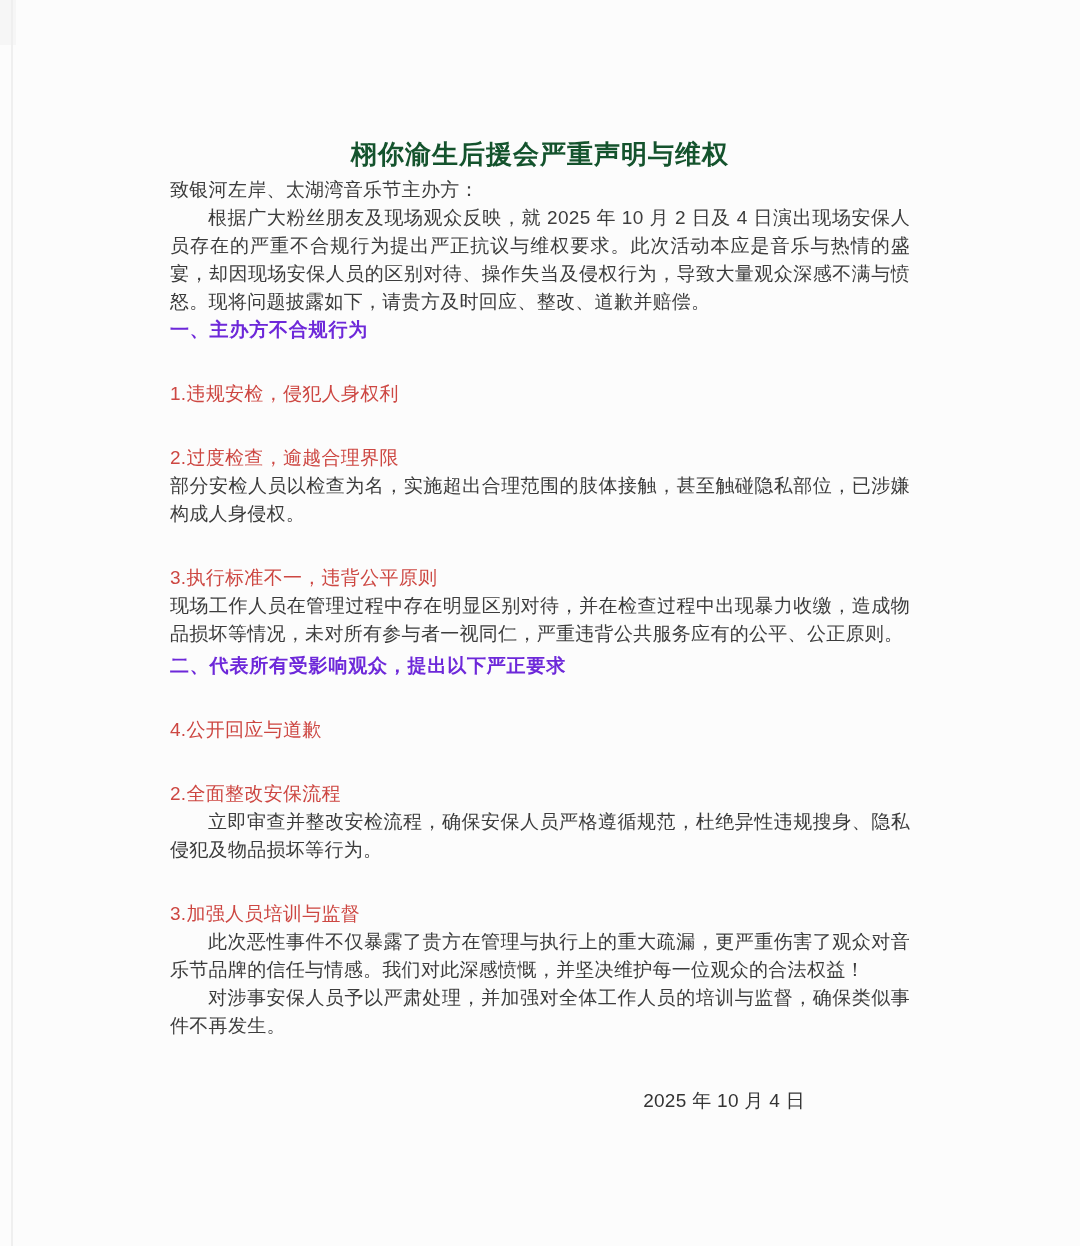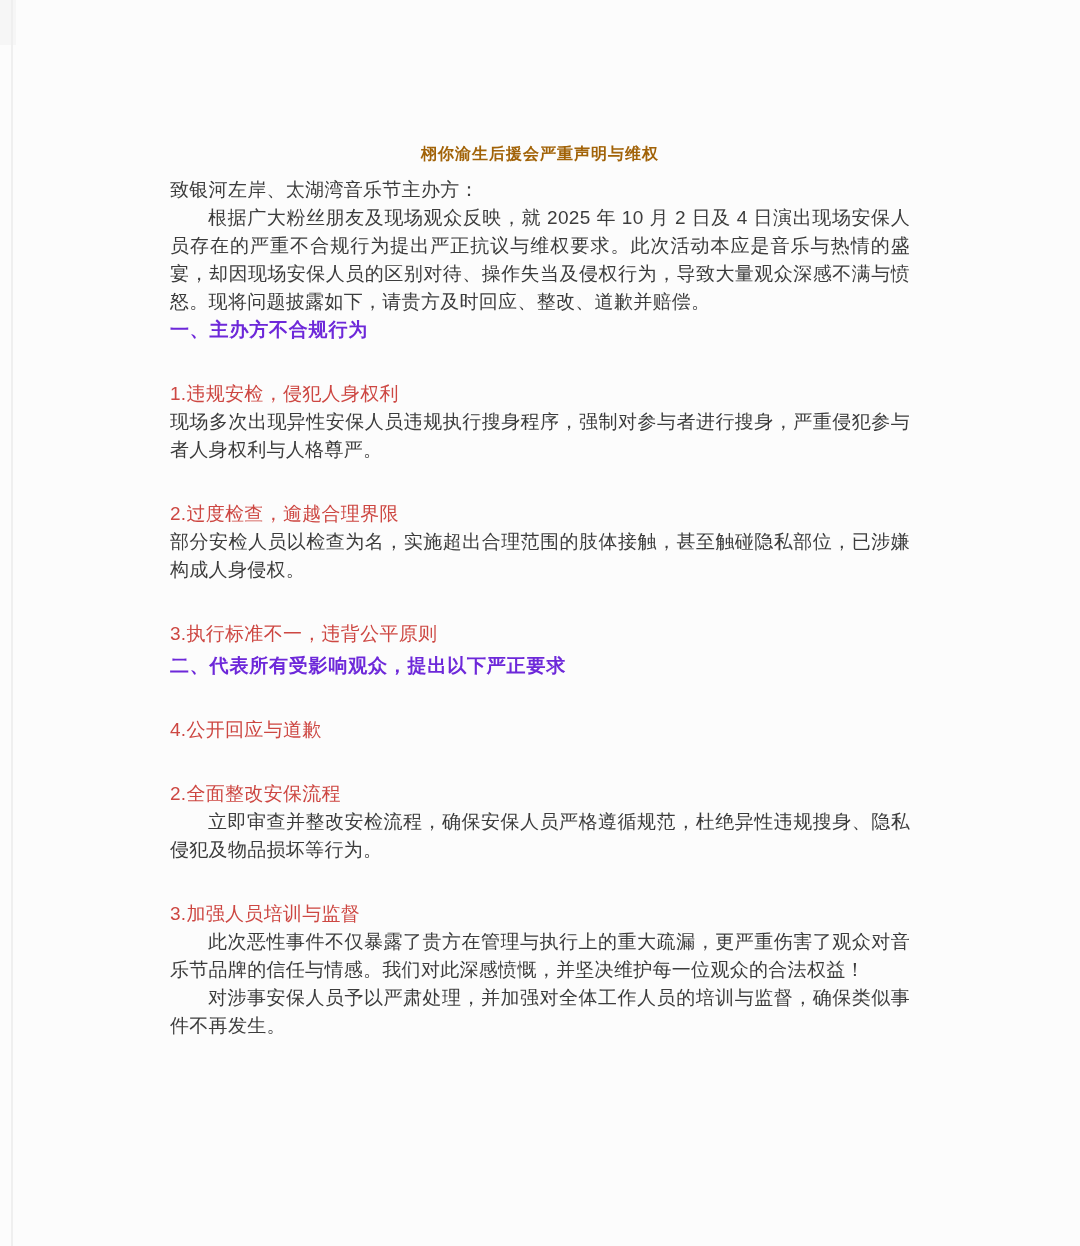--- a/index.html
+++ b/index.html
@@ -33,25 +33,25 @@
     position: absolute;
     left: 170px;
     top: 136px;
     width: 740px;
     font-size: 19px;
     line-height: 28px;
     letter-spacing: 0.3px;
   }
   .doc-title {
     margin: 0 0 4px 0;
-    font-size: 16px;
+    font-size: 26px;
     line-height: 36px;
     font-weight: bold;
     text-align: center;
-    color: #a16207;
+    color: #14532d;
     letter-spacing: 1px;
   }
   p { margin: 0; }
   .para {
     text-align: justify;
   }
   .indent {
     text-indent: 2em;
   }
   .sec-head {
@@ -86,36 +86,37 @@
 
     <h1 class="doc-title">栩你渝生后援会严重声明与维权</h1>
 
     <p class="para">致银河左岸、太湖湾音乐节主办方：</p>
 
     <p class="para indent">根据广大粉丝朋友及现场观众反映，就 2025 年 10 月 2 日及 4 日演出现场安保人员存在的严重不合规行为提出严正抗议与维权要求。此次活动本应是音乐与热情的盛宴，却因现场安保人员的区别对待、操作失当及侵权行为，导致大量观众深感不满与愤怒。现将问题披露如下，请贵方及时回应、整改、道歉并赔偿。</p>
 
     <p class="sec-head">一、主办方不合规行为</p>
 
     <p class="red-head">1.违规安检，侵犯人身权利</p>
-    <p class="para">现场多次出现异性安保人员违规执行搜身程序，强制对参与者进行搜身，严重侵犯参与者人身权利与人格尊严。</p>
 
     <p class="red-head">2.过度检查，逾越合理界限</p>
     <p class="para">部分安检人员以检查为名，实施超出合理范围的肢体接触，甚至触碰隐私部位，已涉嫌构成人身侵权。</p>
 
     <p class="red-head">3.执行标准不一，违背公平原则</p>
+    <p class="para">现场工作人员在管理过程中存在明显区别对待，并在检查过程中出现暴力收缴，造成物品损坏等情况，未对所有参与者一视同仁，严重违背公共服务应有的公平、公正原则。</p>
 
     <p class="sec-head gap-above">二、代表所有受影响观众，提出以下严正要求</p>
 
     <p class="red-head">4.公开回应与道歉</p>
 
     <p class="red-head">2.全面整改安保流程</p>
     <p class="para indent">立即审查并整改安检流程，确保安保人员严格遵循规范，杜绝异性违规搜身、隐私侵犯及物品损坏等行为。</p>
 
     <p class="red-head">3.加强人员培训与监督</p>
     <p class="para indent">此次恶性事件不仅暴露了贵方在管理与执行上的重大疏漏，更严重伤害了观众对音乐节品牌的信任与情感。我们对此深感愤慨，并坚决维护每一位观众的合法权益！</p>
 
     <p class="para indent">对涉事安保人员予以严肃处理，并加强对全体工作人员的培训与监督，确保类似事件不再发生。</p>
 
     <div class="signature-block">
+      <p>2025 年 10 月 4 日</p>
     </div>
 
   </div>
 </div>
 
 </body></html>

